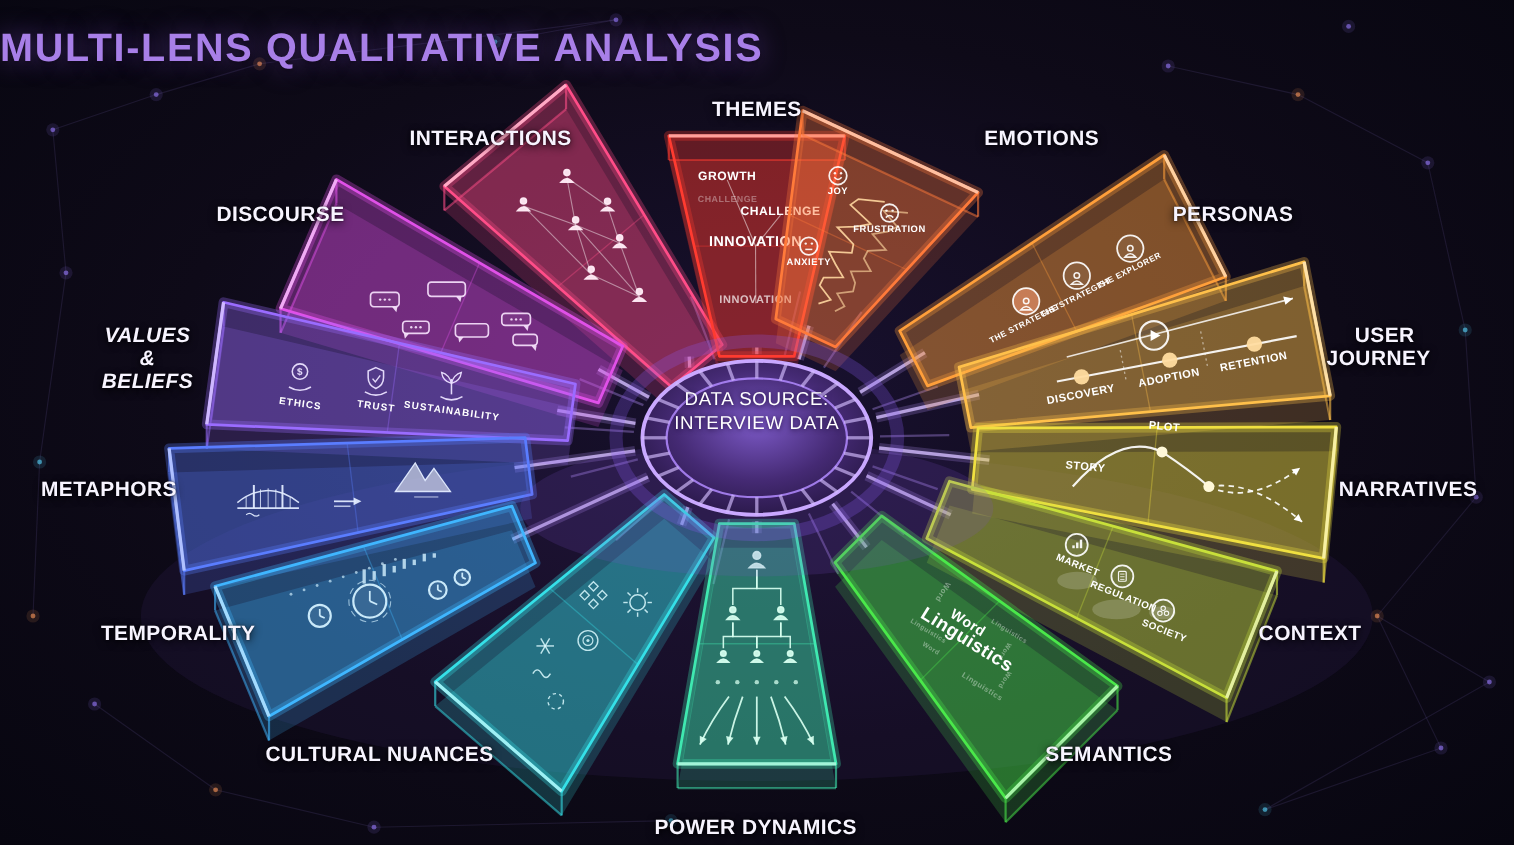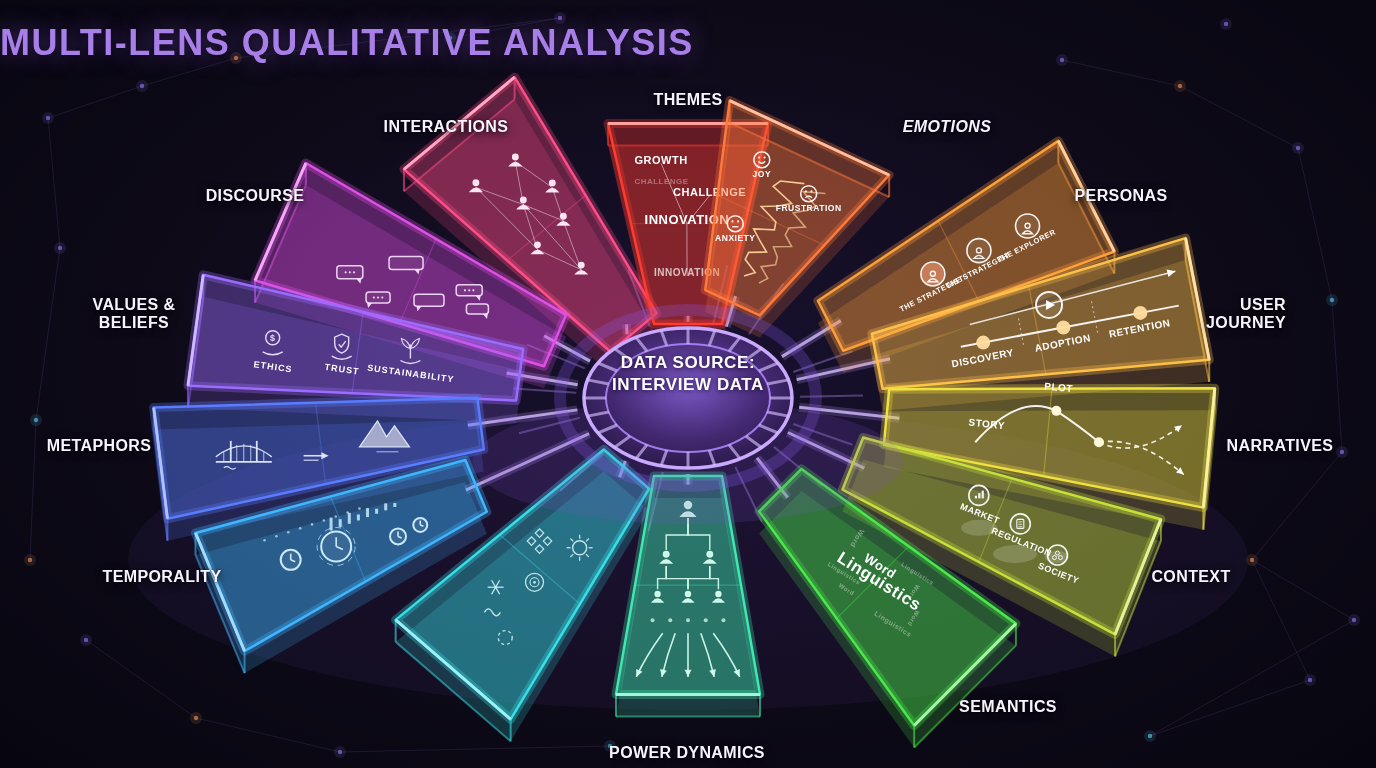--- a/index.html
+++ b/index.html
@@ -4,38 +4,38 @@
 <style>
   html,body{margin:0;padding:0;background:#07060d;}
   .stage{position:relative;width:1376px;height:768px;overflow:hidden;
     font-family:"Liberation Sans",sans-serif;
     background:radial-gradient(ellipse at 50% 46%, #191130 0%, #0e0a18 55%, #070610 100%);}
   #diagram{position:absolute;left:0;top:0;}
   #title{position:absolute;top:22px;left:0;right:0;text-align:left;
     font-size:36px;font-weight:800;letter-spacing:1.5px;color:#a87fe8;
     text-shadow:0 0 22px rgba(140,90,220,.5),0 2px 4px rgba(0,0,0,.6);}
   #hub-text{position:absolute;left:576px;top:352px;width:224px;text-align:center;
-    font-size:17px;font-weight:700;color:#ffffff;line-height:1.28;letter-spacing:.6px;
+    font-size:17px;font-weight:400;color:#ffffff;line-height:1.28;letter-spacing:.6px;
     text-shadow:0 1px 5px rgba(20,5,40,.8);}
-  .lbl{position:absolute;font-weight:800;font-size:16px;color:#f7f4ff;letter-spacing:.4px;
+  .lbl{position:absolute;font-weight:800;font-size:19px;color:#f7f4ff;letter-spacing:.4px;
     text-shadow:0 2px 8px rgba(0,0,0,.9),0 0 2px rgba(0,0,0,.7);
     white-space:nowrap;transform:translate(-50%,-50%);}
   #lbl-themes{left:688px;top:100px;}
   #lbl-interactions{left:413px;top:127px;margin-left:33px;}
-  #lbl-emotions{left:947px;top:127px;font-style:italic;}
+  #lbl-emotions{left:947px;top:127px;}
   #lbl-discourse{left:255px;top:196px;}
   #lbl-personas{left:1121px;top:196px;}
-  #lbl-values{left:90px;top:296px;width:88px;transform:none;white-space:normal;text-align:center;line-height:1.1;}
+  #lbl-values{left:90px;top:296px;width:88px;transform:none;white-space:normal;text-align:center;line-height:1.1;font-style:italic;}
   #lbl-userjourney{left:1206px;top:296px;width:80px;transform:none;white-space:normal;text-align:right;line-height:1.1;}
   #lbl-metaphors{left:99px;top:446px;}
   #lbl-narratives{left:1280px;top:446px;text-align:right;}
   #lbl-temporality{left:162px;top:577px;}
   #lbl-context{left:1191px;top:577px;text-align:center;}
   #lbl-cultural{left:345px;top:687px;}
-  #lbl-semantics{left:1008px;top:687px;margin-top:20px;}
+  #lbl-semantics{left:1008px;top:687px;}
   #lbl-power{left:687px;top:732px;margin-top:21px;}
 </style>
 </head>
 <body>
 
 <div class="stage">
   <svg id="diagram" width="1376" height="768" viewBox="0 0 1376 768">
       <defs>
         <radialGradient id="hubGrad" cx="50%" cy="42%" r="65%">
           <stop offset="0%" stop-color="#7a58c4"></stop>
@@ -577,18 +577,19 @@
   </div>
 
   <div class="lbl" id="lbl-themes">THEMES</div>
   <div class="lbl" id="lbl-emotions">EMOTIONS</div>
   <div class="lbl" id="lbl-personas">PERSONAS</div>
   <div class="lbl" id="lbl-userjourney">USER JOURNEY</div>
   <div class="lbl" id="lbl-narratives">NARRATIVES</div>
   <div class="lbl" id="lbl-context">CONTEXT</div>
   <div class="lbl" id="lbl-semantics">SEMANTICS</div>
   <div class="lbl" id="lbl-power">POWER DYNAMICS</div>
+  <div class="lbl" id="lbl-cultural">CULTURAL NUANCES</div>
   <div class="lbl" id="lbl-temporality">TEMPORALITY</div>
   <div class="lbl" id="lbl-metaphors">METAPHORS</div>
   <div class="lbl" id="lbl-values">VALUES &amp; BELIEFS</div>
   <div class="lbl" id="lbl-discourse">DISCOURSE</div>
   <div class="lbl" id="lbl-interactions">INTERACTIONS</div>
 </div>
 
 </body></html>

